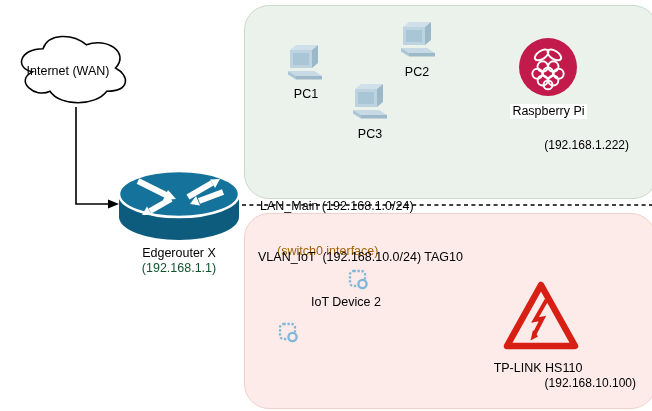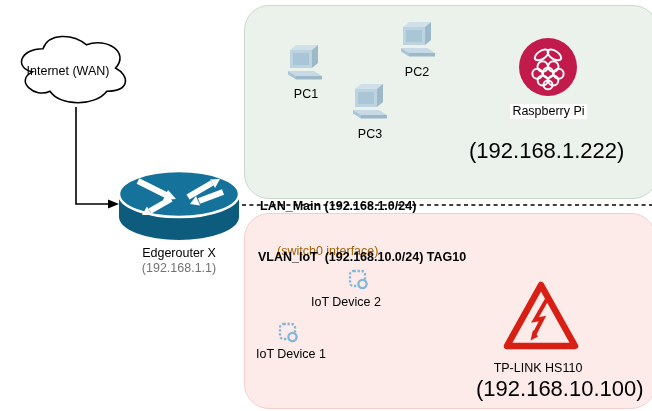--- a/index.html
+++ b/index.html
@@ -7,26 +7,26 @@
     position:relative;width:652px;height:411px;background:#ffffff;
     font-family:"Liberation Sans","DejaVu Sans",sans-serif;color:#000;overflow:hidden;margin-left:8px;
   }
   .abs{position:absolute;}
   
   .zone{position:absolute;border-radius:25px;border:1px solid transparent;}
   .zone-lan{left:236px;top:5px;width:412px;height:192px;background:#ebf1eb;border-color:#c9dacb;}
   .zone-iot{left:236px;top:213px;width:410px;height:194px;background:#fcebe9;border-color:#f1d0cb;}
   
   .zone-header{position:absolute;font-size:12.5px;line-height:15px;white-space:pre;}
-  .zone-title{font-weight:bold;color:#000;}
+  .zone-title{font-weight:normal;color:#000;}
   .zone-sub{color:#a16207;margin-left:17px;}
   
   .lbl{position:absolute;font-size:12.5px;text-align:center;color:#000;}
-  .lbl-gray{color:#737373;}
-  .ip-big{position:absolute;font-size:22px;text-align:left;color:#000;}
+  .lbl-gray{color:#14532d;}
+  .ip-big{position:absolute;font-size:12px;text-align:right;color:#000;}
   .white-bg-lines{position:absolute;text-align:center;font-size:12.5px;line-height:15px;}
   .white-bg-lines span{background:#ffffff;padding:0 2px;display:inline-block;}
   svg{display:block;}
 </style>
 </head>
 <body>
 
 <div id="canvas">
 
   <div class="zone zone-lan"></div>
@@ -124,21 +124,20 @@
   <svg class="abs" style="left:337px;top:267px;" width="27" height="26" viewBox="0 0 27 26">
     <rect x="5" y="4" width="15" height="15" rx="3.5" fill="none" stroke="#7fb6d9" stroke-width="2.3" stroke-dasharray="2.3 1.7"></rect>
     <circle cx="17.5" cy="17" r="4.1" fill="#fcebe9" stroke="#7fb6d9" stroke-width="2.3"></circle>
   </svg>
   <div class="lbl" style="left:288px;top:295px;width:100px;">IoT Device 2</div>
 
   <svg class="abs" style="left:267px;top:320px;" width="27" height="26" viewBox="0 0 27 26">
     <rect x="5" y="4" width="15" height="15" rx="3.5" fill="none" stroke="#7fb6d9" stroke-width="2.3" stroke-dasharray="2.3 1.7"></rect>
     <circle cx="17.5" cy="17" r="4.1" fill="#fcebe9" stroke="#7fb6d9" stroke-width="2.3"></circle>
   </svg>
-  <div class="lbl" style="left:233px;top:347px;width:100px;">IoT Device 1</div>
 
   <svg class="abs" style="left:493px;top:278px;" width="80" height="78" viewBox="0 0 80 78">
     <path d="M40 7 L74 68 L6 68 Z" fill="none" stroke-width="6.5" stroke-linejoin="round" stroke="#d81f14"></path>
     <path d="M45.5 22 L34 42 L41.5 40.5 L33 57" fill="none" stroke-width="4" stroke="#d81f14"></path>
     <polygon points="29.5,62.5 37,58.5 32,52" fill="#d81f14"></polygon>
   </svg>
   <div class="lbl" style="left:470px;top:361px;width:120px;">TP-LINK HS110</div>
   <div class="ip-big" style="left:468px;top:376px;width:160px;">(192.168.10.100)</div>
 
 </div>

